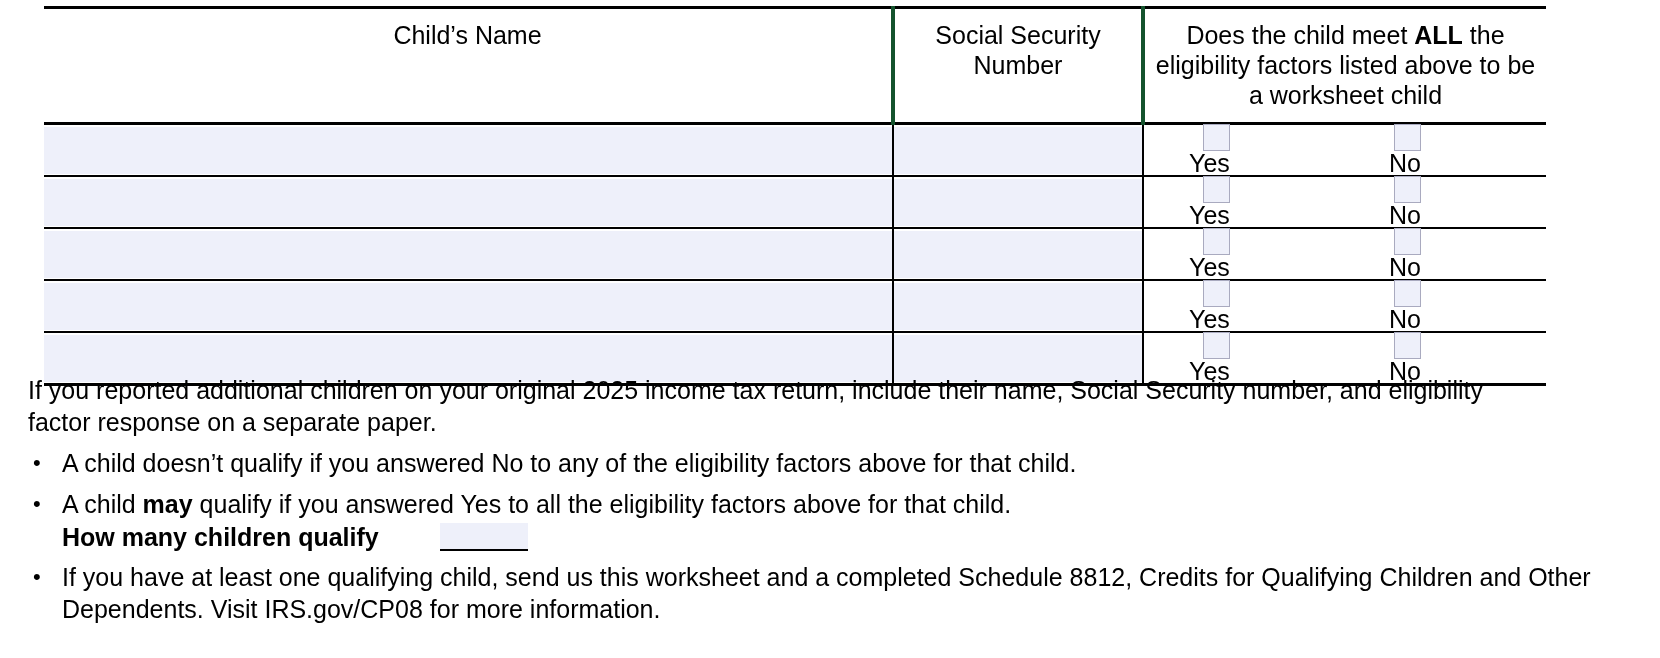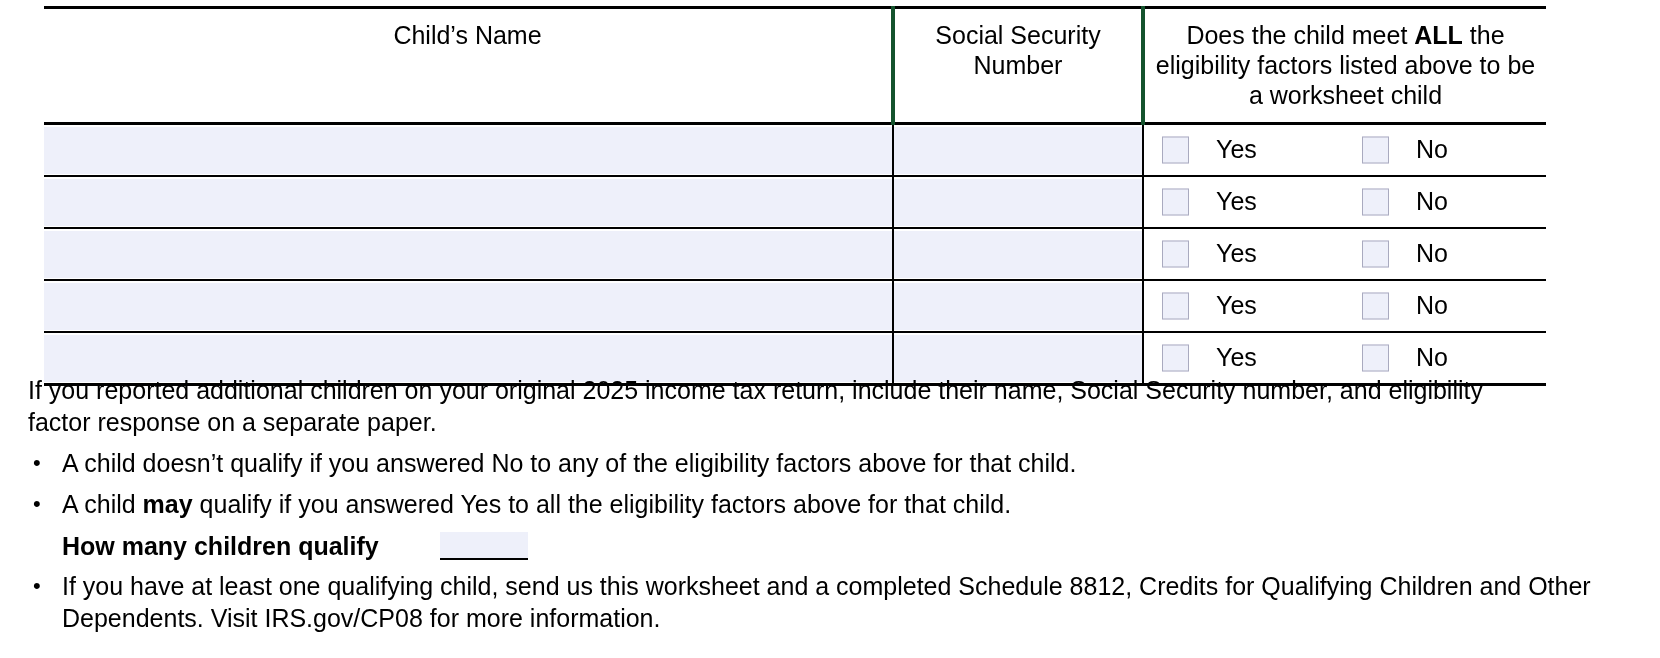--- a/index.html
+++ b/index.html
@@ -65,21 +65,22 @@
     color: #000;
   }
 
   
   .elig-cell { position: relative; height: 50px; }
   .opt {
     position: absolute;
     top: 50%;
     transform: translateY(-50%);
     display: flex;
-    align-items: flex-start;
+    align-items: flex-end;
+    flex-direction: column;
   }
   .opt-yes { left: 18px; }
   .opt-no  { left: 218px; }
 
   .cbox {
     width: 27px;
     height: 27px;
     background: #eef0fa;
     border: 1px solid #a9aabf;
     margin: 0;
@@ -130,21 +131,21 @@
     content: "\2022";
     position: absolute;
     left: 5px;
     top: 0;
     font-size: 22px;
     line-height: 32px;
   }
   .qualify-line {
     display: flex;
     align-items: center;
-    margin-top: 11px;
+    margin-top: 2px;
     font-weight: bold;
     font-size: 25px;
     line-height: 30px;
     gap: 47px;
   }
   .qualify-box {
     width: 88px;
     height: 28px;
     background: #eef0fa;
     border: none;

